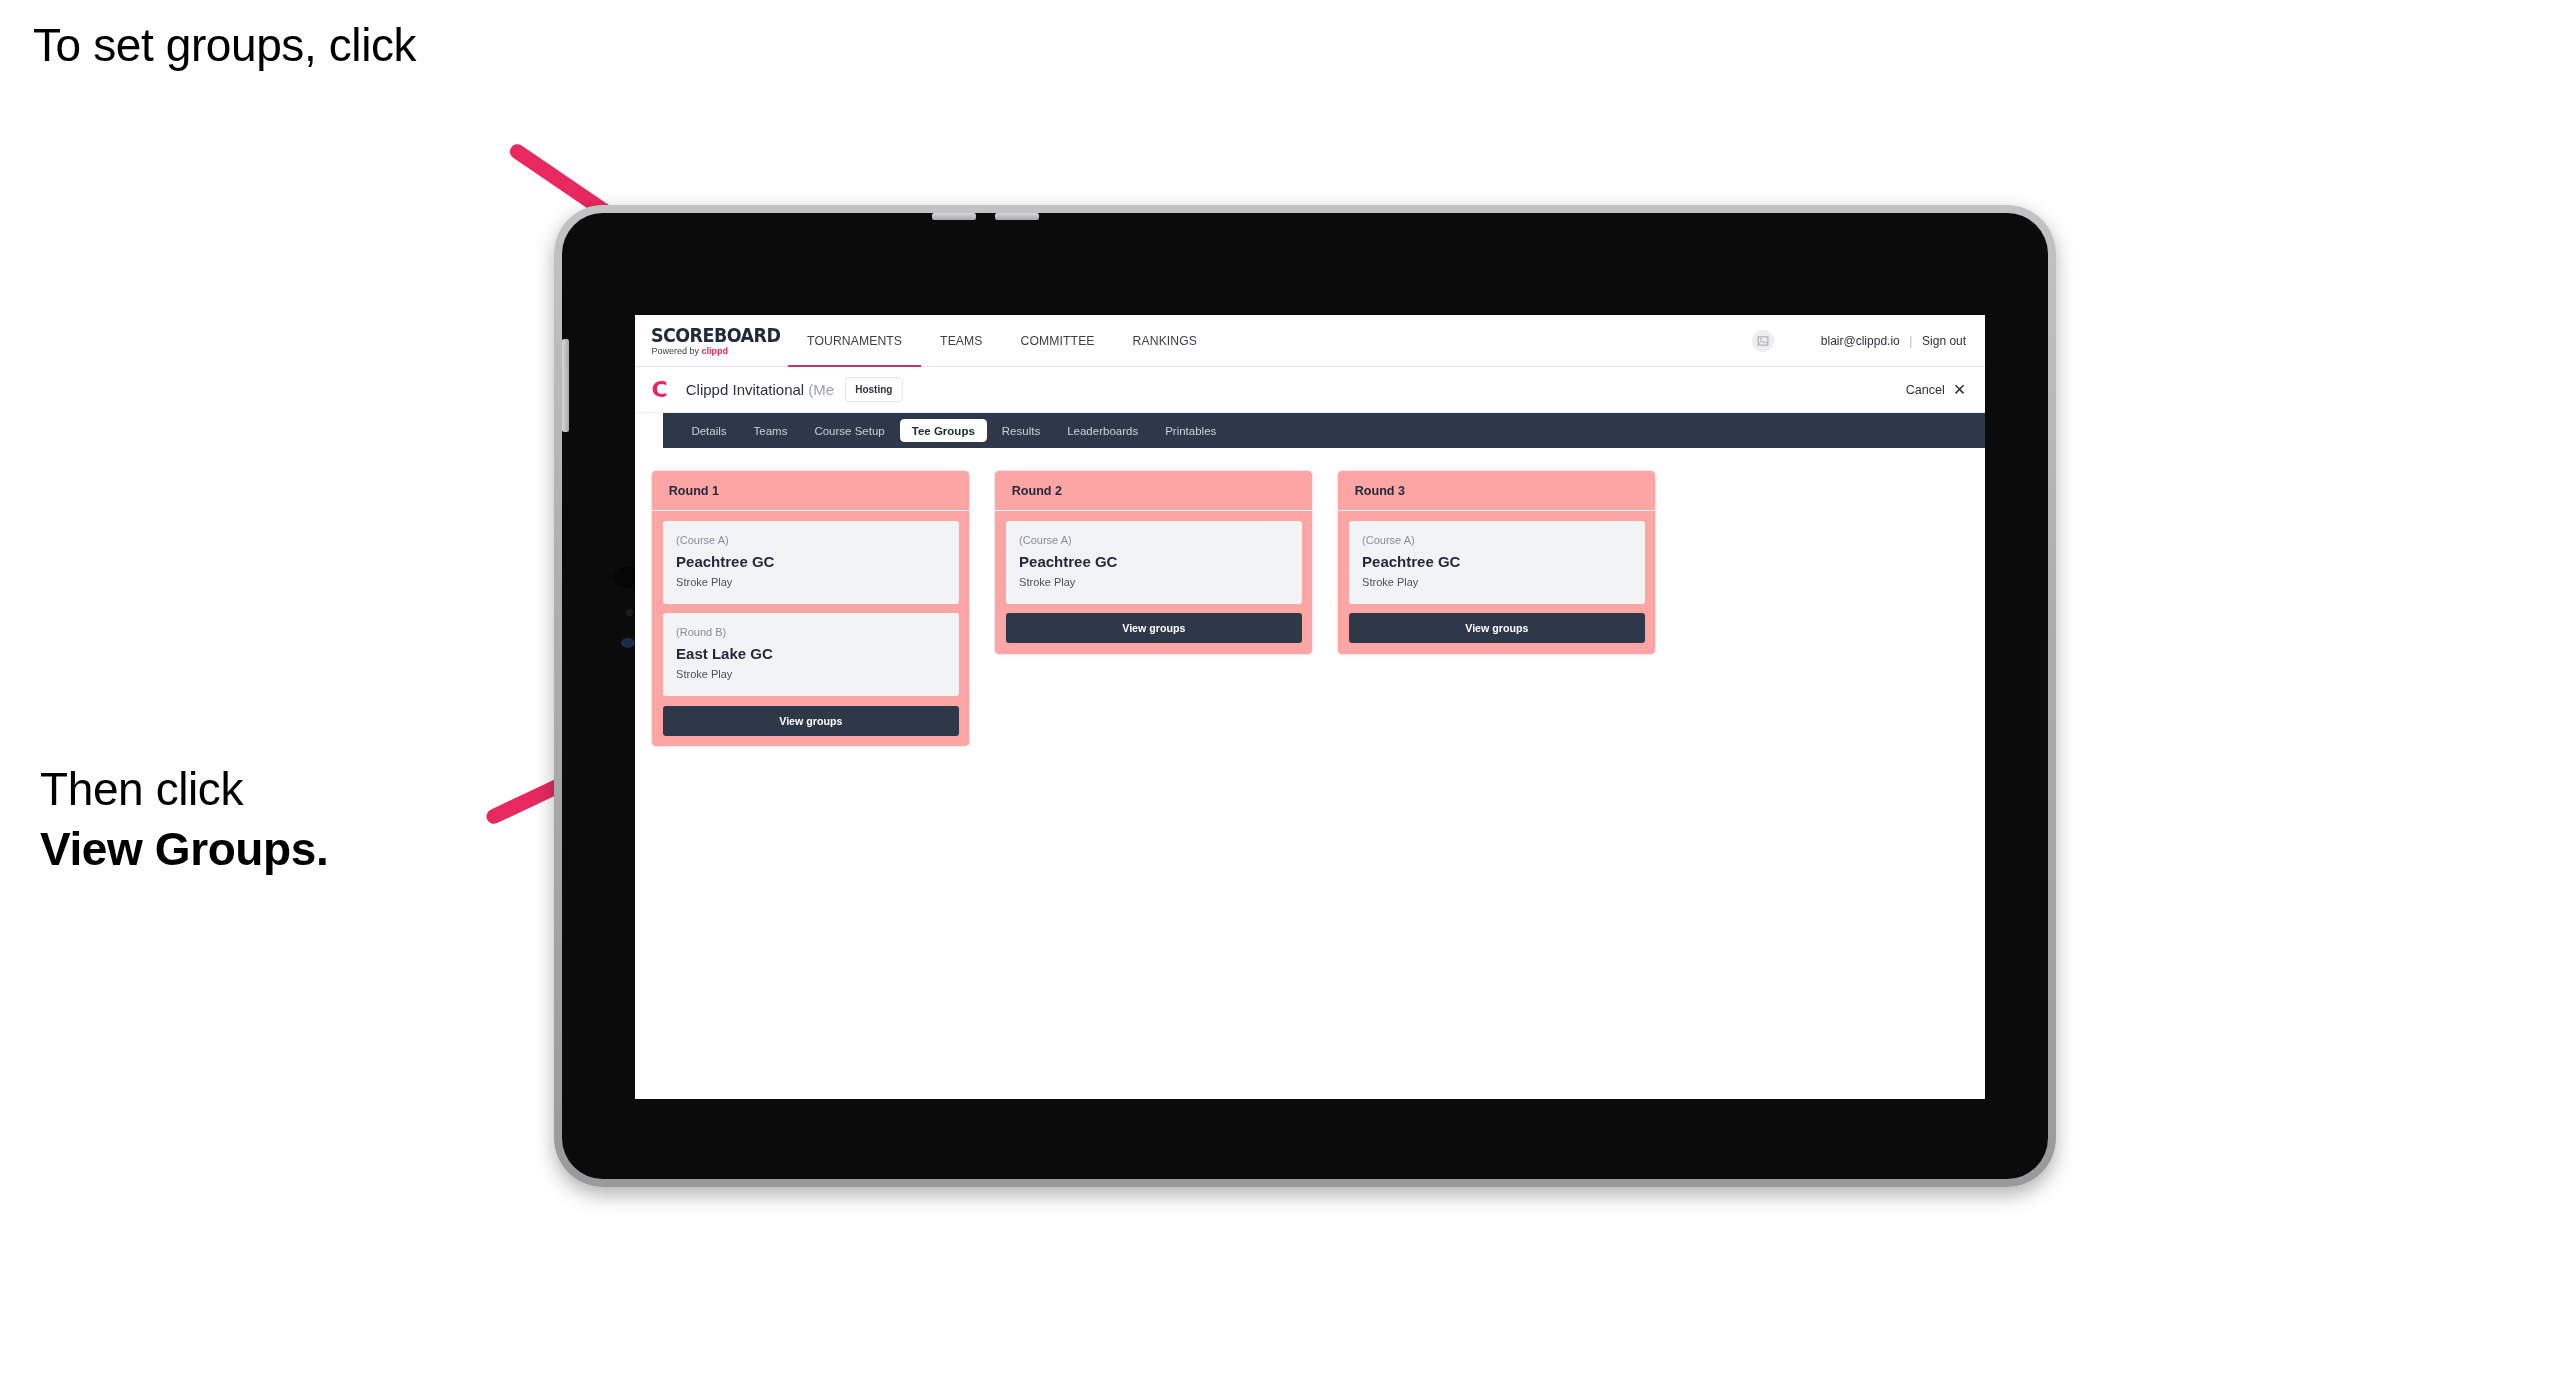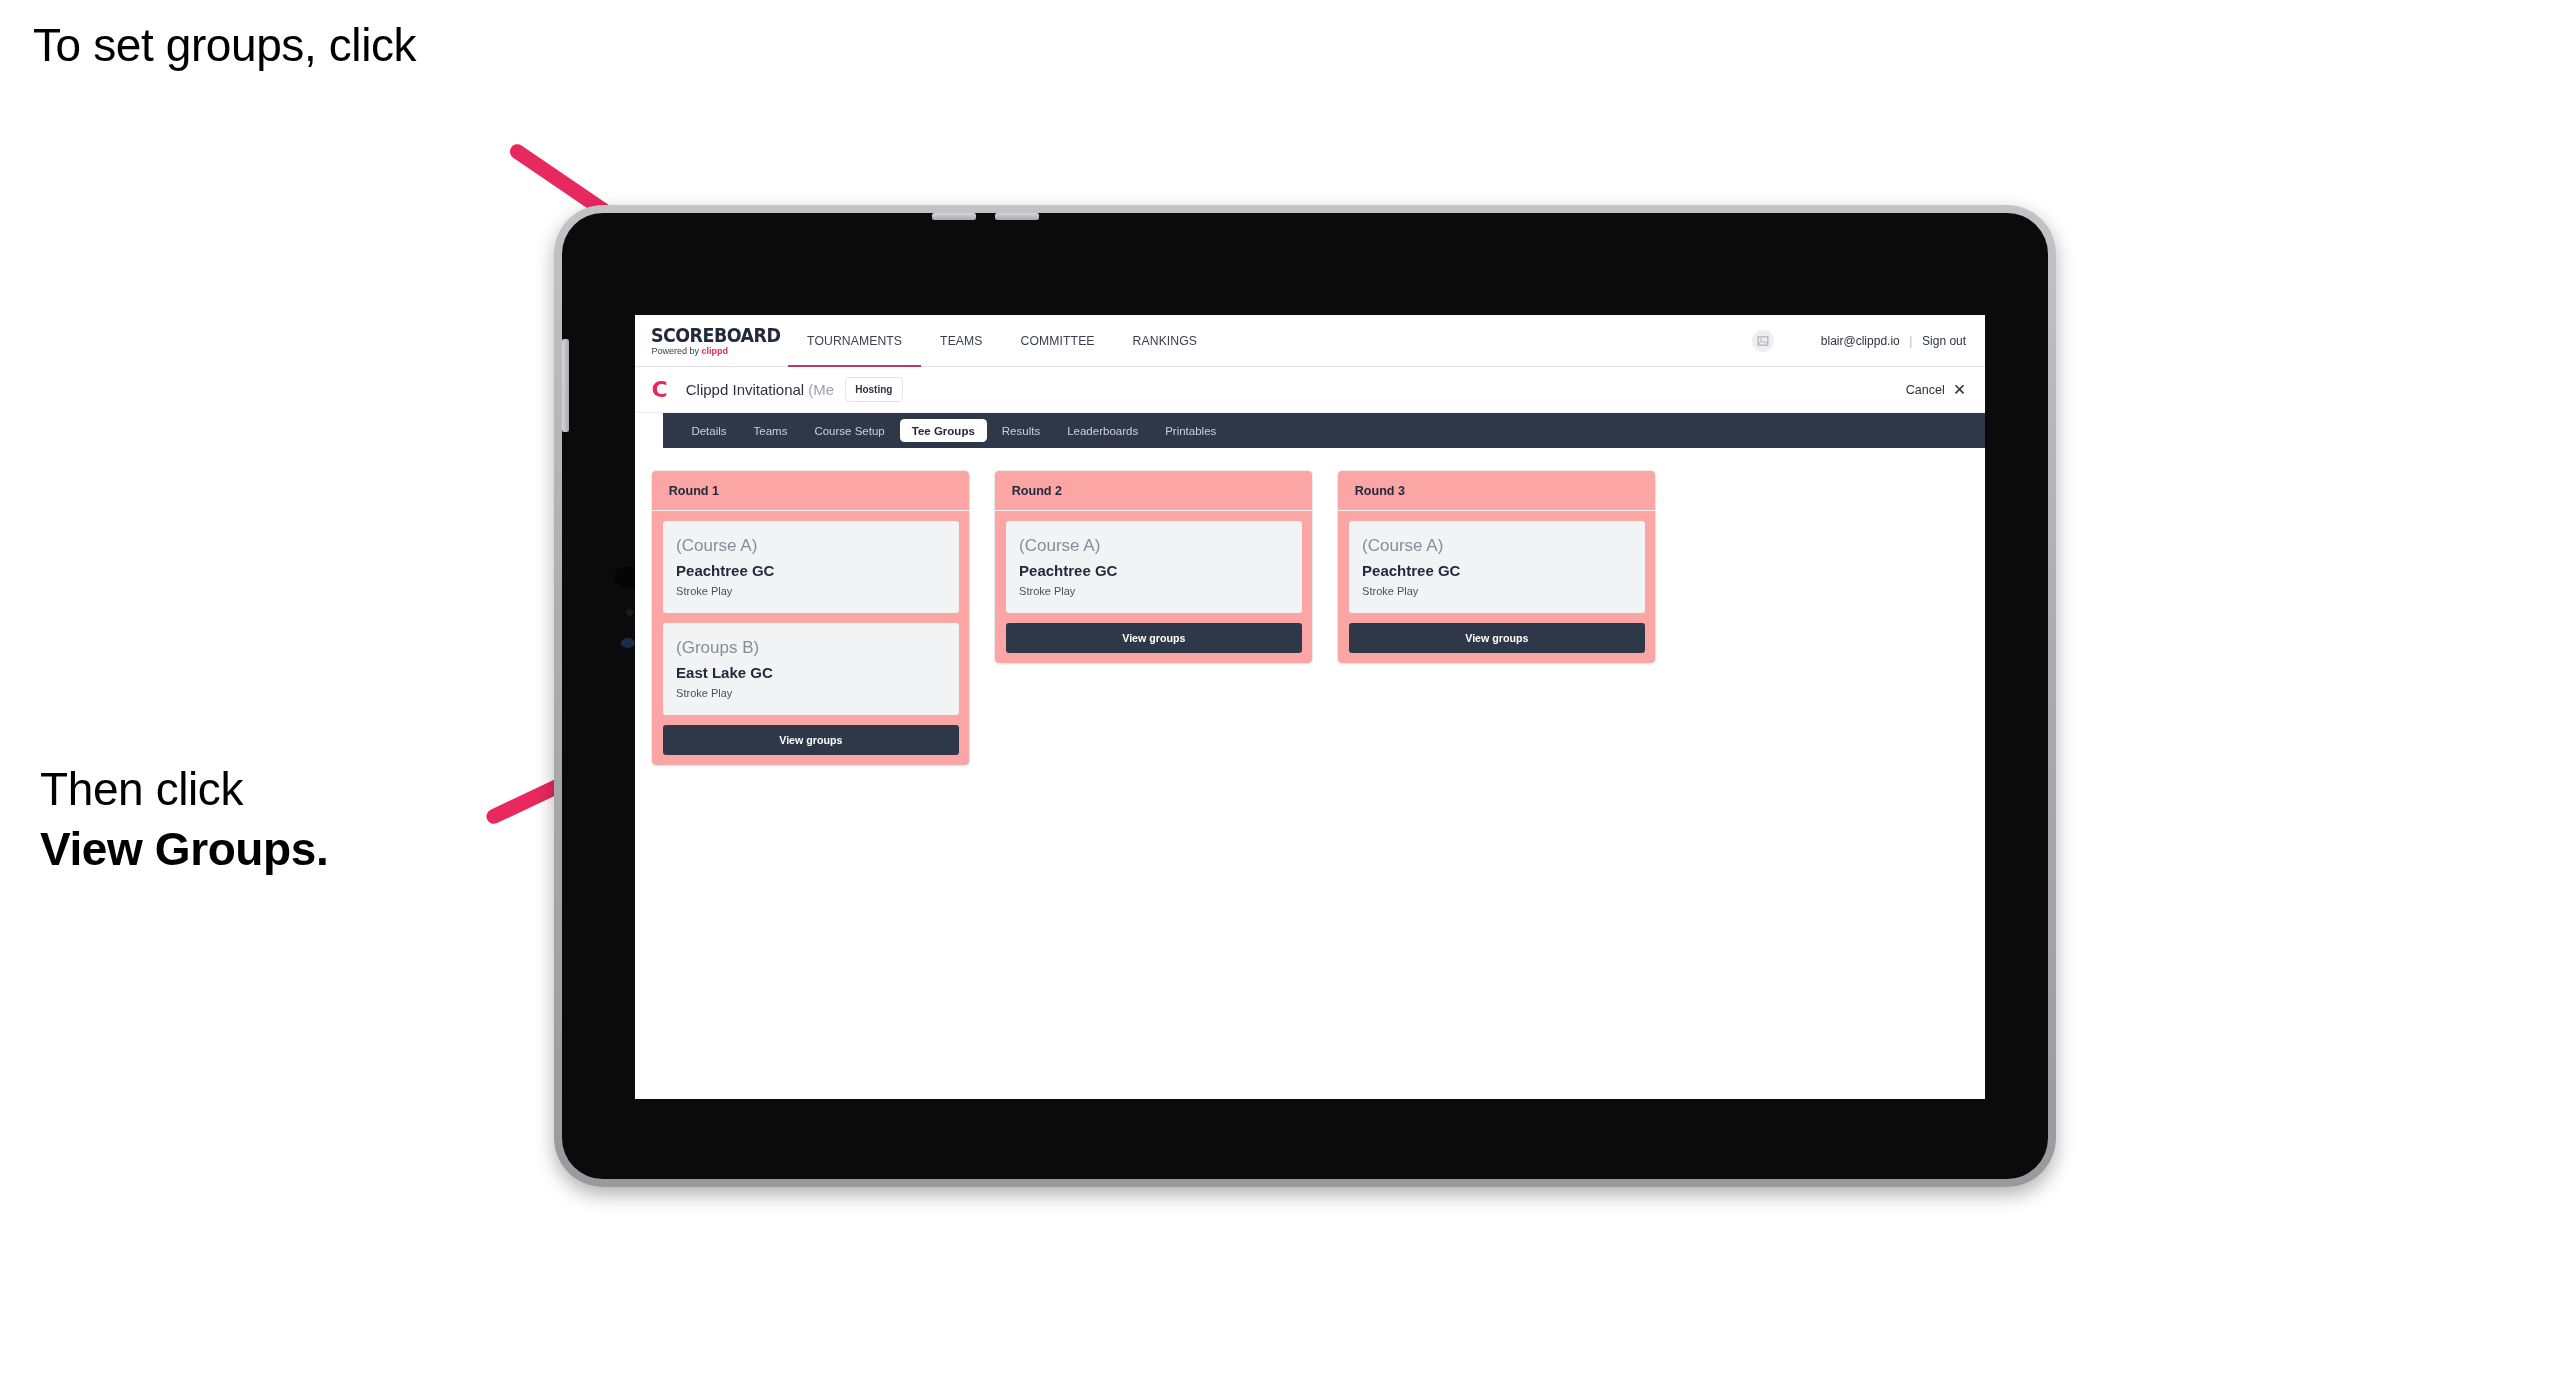--- a/index.html
+++ b/index.html
@@ -239,21 +239,21 @@
     font-weight: 700;
     color: #232a3c;
   }
   .round-body { padding: 10.4px; }
   .course-box {
     background: #f2f3f5;
     border-radius: 3px;
     padding: 11px 13.3px 12.6px 13.3px;
     margin-bottom: 9.6px;
   }
-  .course-label { font-size: 17px; color: #868c9b; line-height: 1.6; }
+  .course-label { font-size: 11px; color: #868c9b; line-height: 1.6; }
   .course-name  { font-size: 15px; color: #232a3c; font-weight: 700; line-height: 1.6; }
   .course-format{ font-size: 11px;  color: #4a5062; line-height: 1.6; }
   .view-groups-btn {
     display: block;
     width: 100%;
     background: #2e3849;
     color: #ffffff;
     font-size: 10.7px;
     font-weight: 700;
     text-align: center;
@@ -354,21 +354,21 @@
 
           <div class="round-card">
             <div class="round-head">Round 1</div>
             <div class="round-body">
               <div class="course-box">
                 <div class="course-label">(Course A)</div>
                 <div class="course-name">Peachtree GC</div>
                 <div class="course-format">Stroke Play</div>
               </div>
               <div class="course-box">
-                <div class="course-label">(Groups B)</div>
+                <div class="course-label">(Round B)</div>
                 <div class="course-name">East Lake GC</div>
                 <div class="course-format">Stroke Play</div>
               </div>
               <button class="view-groups-btn">View groups</button>
             </div>
           </div>
 
           <div class="round-card">
             <div class="round-head">Round 2</div>
             <div class="round-body">

